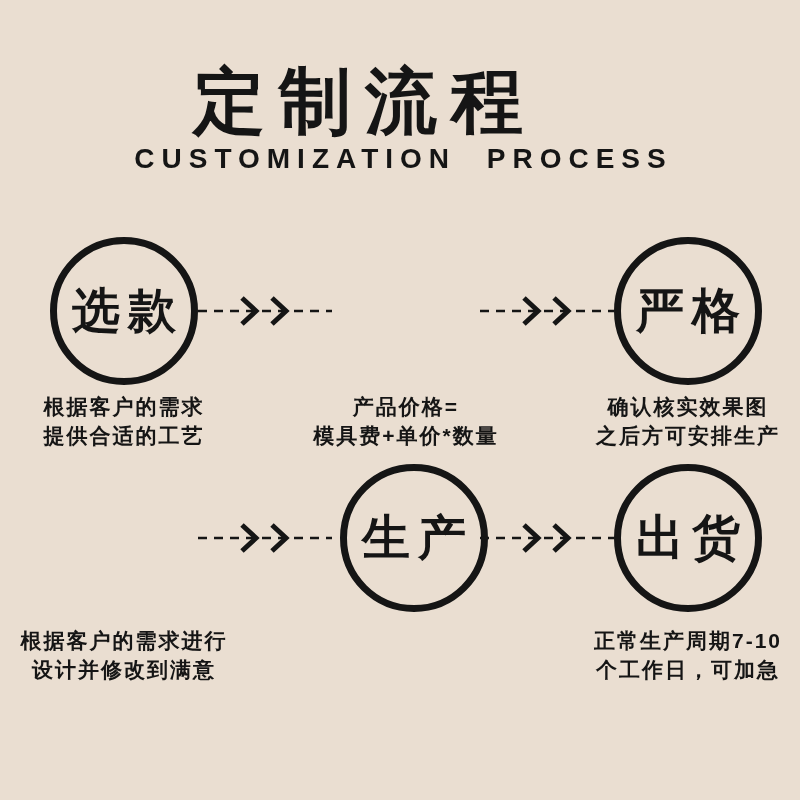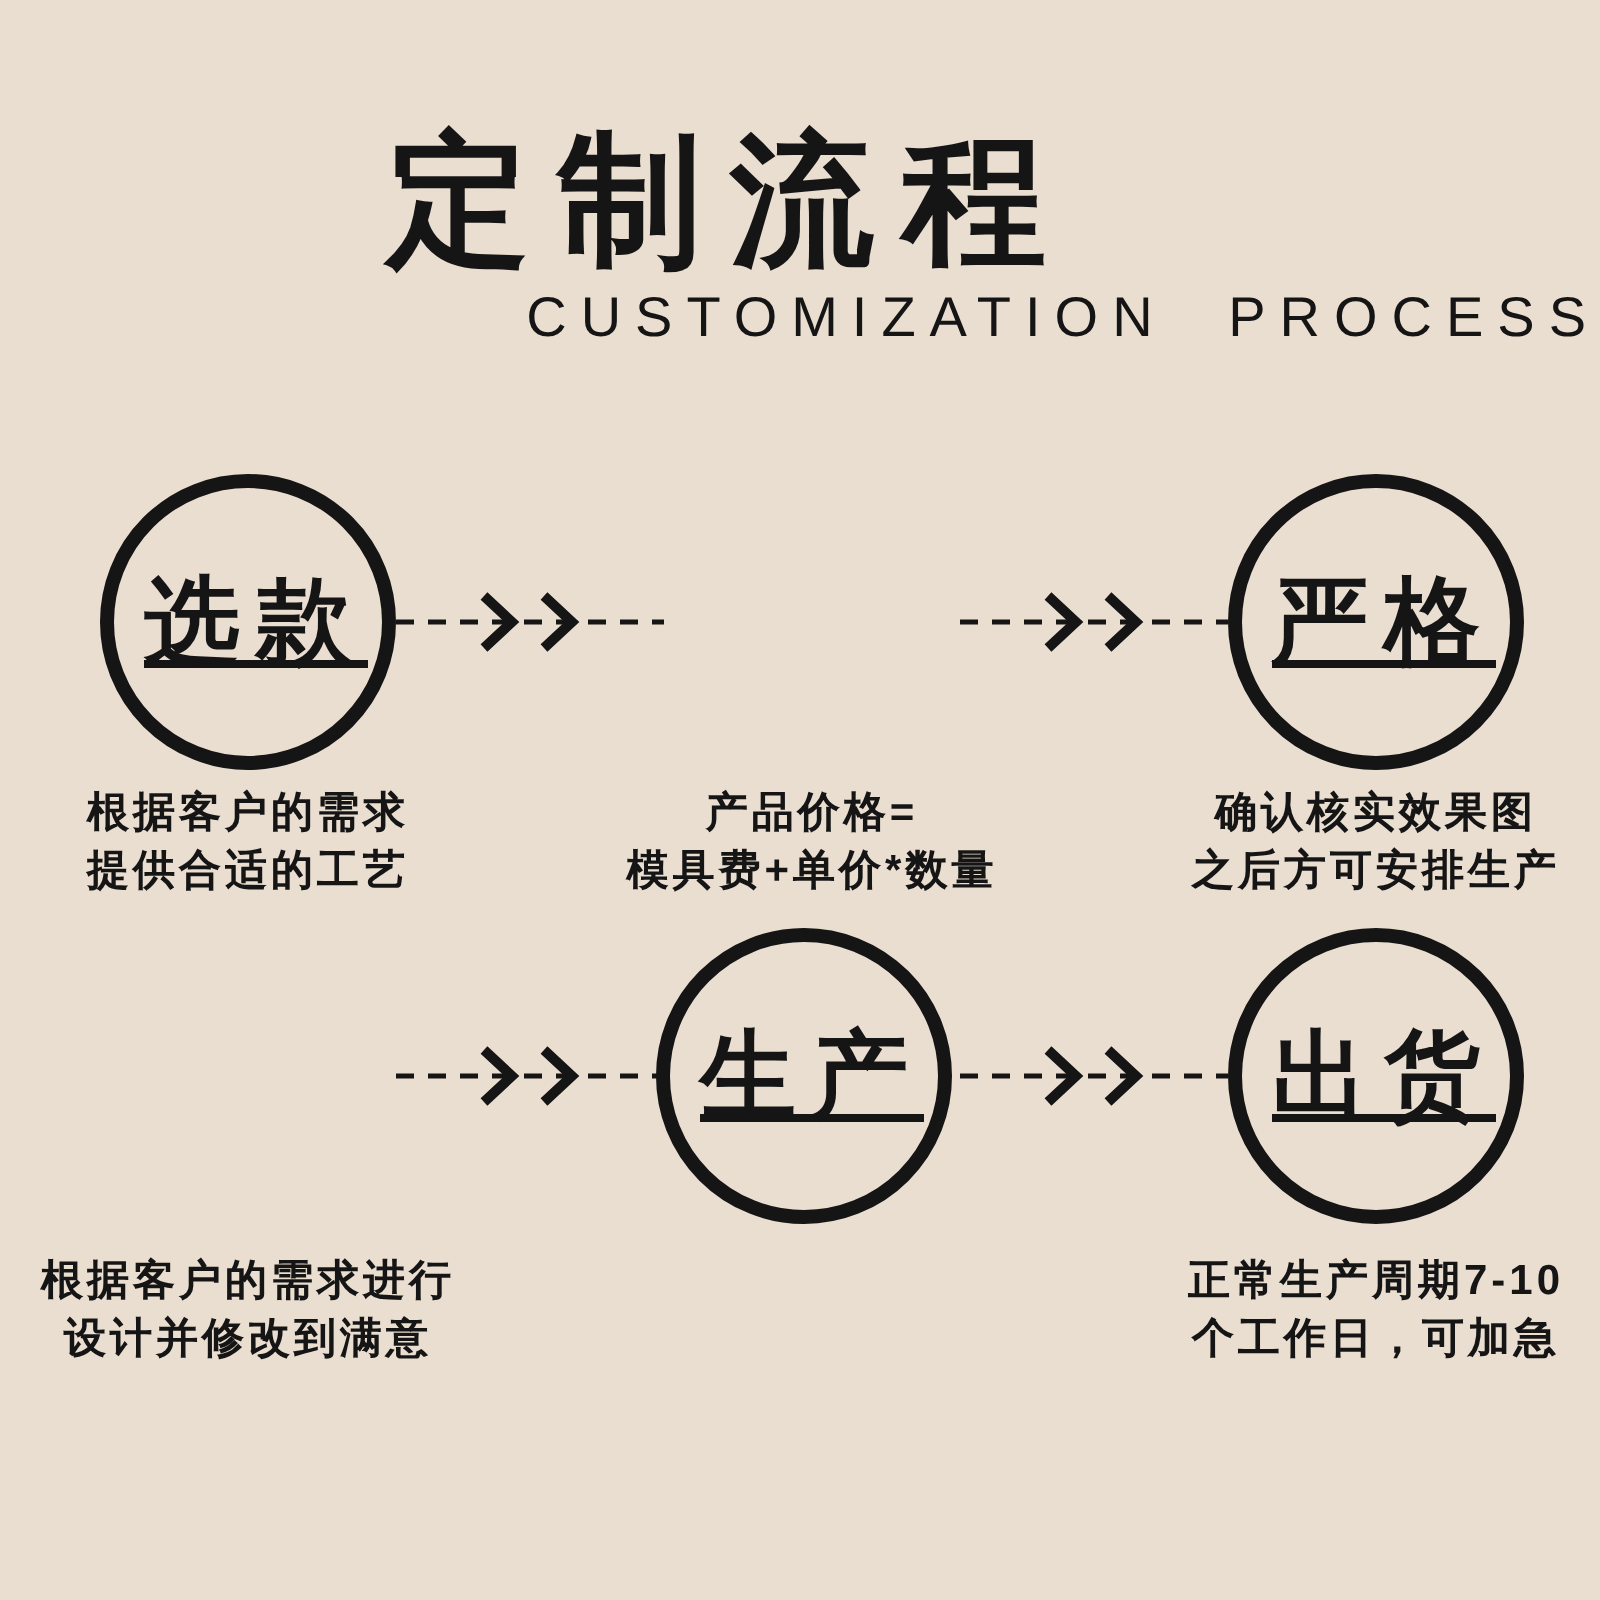--- a/index.html
+++ b/index.html
@@ -32,56 +32,55 @@
     letter-spacing:14px;
     text-indent:14px;
     margin:0;
     color:var(--ink);
   }
   .subtitle{
     position:absolute;
     top:143px;
     left:0;
     width:800px;
-    text-align:right;
+    text-align:center;
     font-size:28px;
     line-height:32px;
-    font-weight:400;
+    font-weight:700;
     letter-spacing:7px;
     text-indent:7px;
     word-spacing:16px;
     color:var(--ink);
   }
   
   .circle{
     position:absolute;
     width:148px;
     height:148px;
     box-sizing:border-box;
     border:7px solid var(--ink);
     border-radius:50%;
     display:flex;
     align-items:center;
     justify-content:center;
     background:transparent;
-    text-decoration:underline;
   }
   .circle-label{
     font-size:48px;
     font-weight:900;
     letter-spacing:8px;
     text-indent:8px;
     white-space:nowrap;
     color:var(--ink);
   }
   .pos-c1{left:50px;  top:237px;}
   .pos-c2{left:332px; top:237px;}
   .pos-c3{left:614px; top:237px;text-align:center;}
   .pos-c4{left:50px;  top:464px;}
-  .pos-c5{left:328px; top:464px;}
+  .pos-c5{left:340px; top:464px;}
   .pos-c6{left:614px; top:464px;}
   
   .connector{
     position:absolute;
     width:134px;
     height:44px;
     color:var(--ink);
   }
   .pos-a1{left:198px; top:289px;}
   .pos-a2{left:480px; top:289px;}

